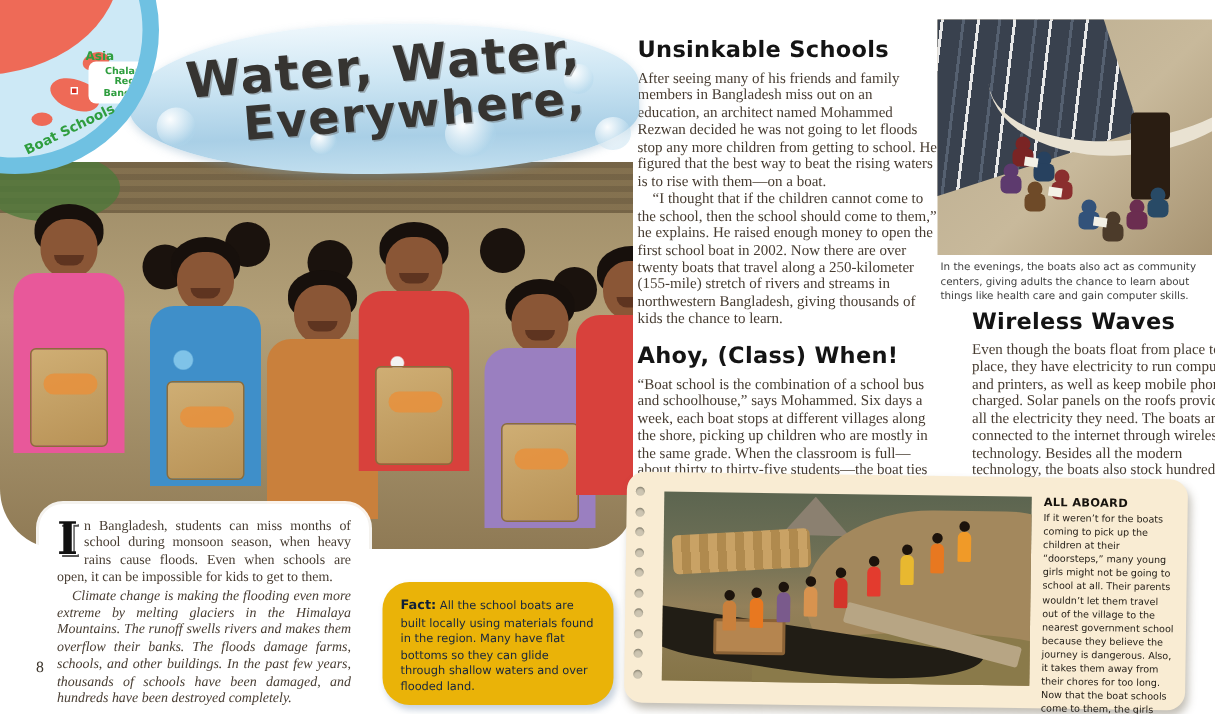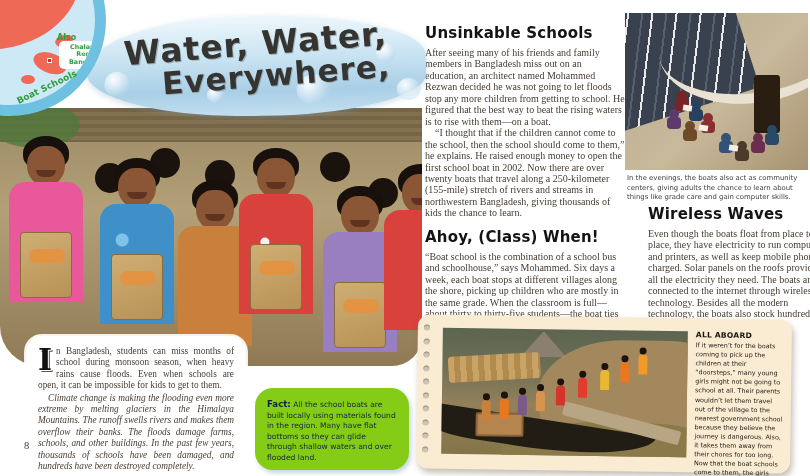--- a/index.html
+++ b/index.html
@@ -98,21 +98,21 @@
   .pp { position:absolute; width:10px; height:10px; border-radius:50%; background:#1a120c; }
   .pp:after { content:""; position:absolute; left:-2px; top:8px; width:14px; height:12px; border-radius:4px; background:inherit; }
   .paper { position:absolute; width:9px; height:6px; background:#f3f0e6; transform:rotate(8deg); }
 
   .caption { position:absolute; left:627px; top:174px; width:180px; font-family:"DejaVu Sans", sans-serif;
     font-size:6.9px; line-height:1.4; color:#3d3d3d; z-index:3; }
 
   .col-right { position:absolute; left:648px; top:205px; width:178px; z-index:3; }
 
   
-  .fact-box { position:absolute; left:255px; top:388px; width:154px; height:82px; background:#84cc16;
+  .fact-box { position:absolute; left:255px; top:388px; width:154px; height:82px; background:#eab308;
     border-radius:18px; z-index:5; padding:11px 12px; box-shadow:2px 3px 4px rgba(100,130,160,.35);
     font-family:"DejaVu Sans", sans-serif; font-size:7.6px; line-height:1.38; color:#15253f; }
   .fact-label { font-weight:bold; font-size:8.6px; color:#102038; }
 
   
   .notecard { position:absolute; left:417px; top:317px; width:374px; height:154px; background:#f9ecd3;
     border-radius:12px; transform:rotate(.8deg); z-index:4; box-shadow:2px 4px 6px rgba(120,110,90,.45); }
   .holes { position:absolute; left:6px; top:10px; display:flex; flex-direction:column; gap:7.5px; }
   .hole { width:6px; height:6px; border-radius:50%; background:#cdc5b2; box-shadow:inset 0 1px 1px rgba(90,85,70,.55); }
   .card-photo { position:absolute; left:25px; top:13px; width:245px; height:126px; overflow:hidden;
@@ -143,21 +143,21 @@
 
 <div class="page">
 
   <div class="globe-wrap">
     <div class="globe">
       <div class="land land-main"></div>
       <div class="land land-island1"></div>
       <div class="land land-island2"></div>
       <div class="land land-island3"></div>
 
-      <div class="globe-label-asia">Also</div>
+      <div class="globe-label-asia">Asia</div>
       <div class="globe-callout">Chalanbeel Region, Bangladesh</div>
       <div class="globe-marker"></div>
     </div>
     <div class="ribbon-abs">Boat Schools</div>
   </div>
 
   <div class="banner">
     <div class="bubble" style="left:18px; top:52px; width:26px; height:26px;"></div>
     <div class="bubble" style="left:210px; top:60px; width:34px; height:30px;"></div>
     <div class="bubble" style="left:290px; top:30px; width:20px; height:20px;"></div>
@@ -243,21 +243,21 @@
     <div class="pp" style="left:78px; top:100px; background:#8a2e2e;"></div>
     <div class="pp" style="left:96px; top:120px; background:#32527a;"></div>
     <div class="pp" style="left:112px; top:128px; background:#4c3b2a;"></div>
     <div class="pp" style="left:128px; top:120px; background:#6b2d50;"></div>
     <div class="pp" style="left:142px; top:112px; background:#284a66;"></div>
     <div class="paper" style="left:58px; top:92px;"></div>
     <div class="paper" style="left:74px; top:112px;"></div>
     <div class="paper" style="left:104px; top:132px;"></div>
   </div>
 
-  <div class="caption">In the evenings, the boats also act as community centers, giving adults the chance to learn about things like grade care and gain computer skills.</div>
+  <div class="caption">In the evenings, the boats also act as community centers, giving adults the chance to learn about things like health care and gain computer skills.</div>
 
   <div class="col-right">
     <h2 class="head">Wireless Waves</h2>
     <p class="body-p">Even though the boats float from place to place, they have electricity to run computers and printers, as well as keep mobile phones charged. Solar panels on the roofs provide all the electricity they need. The boats are connected to the internet through wireless technology. Besides all the modern technology, the boats also stock hundreds of books.</p>
   </div>
 
   <div class="fact-box">
     <span class="fact-label">Fact:</span><span> All the school boats are built locally using materials found in the region. Many have flat bottoms so they can glide through shallow waters and over flooded land.</span>
   </div>
 

